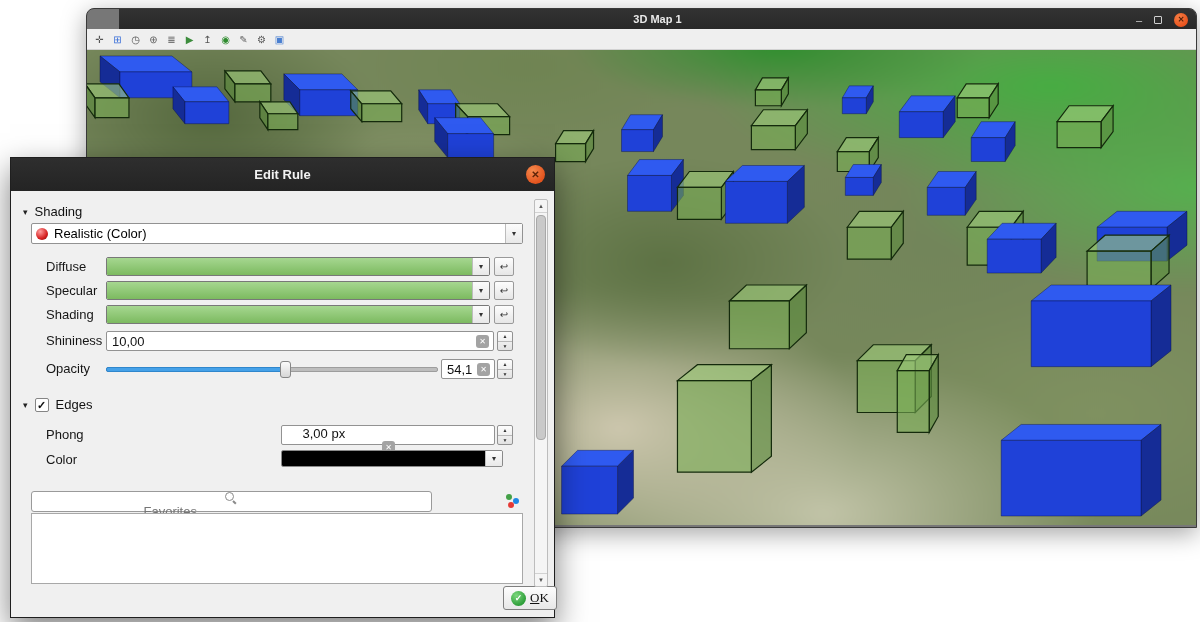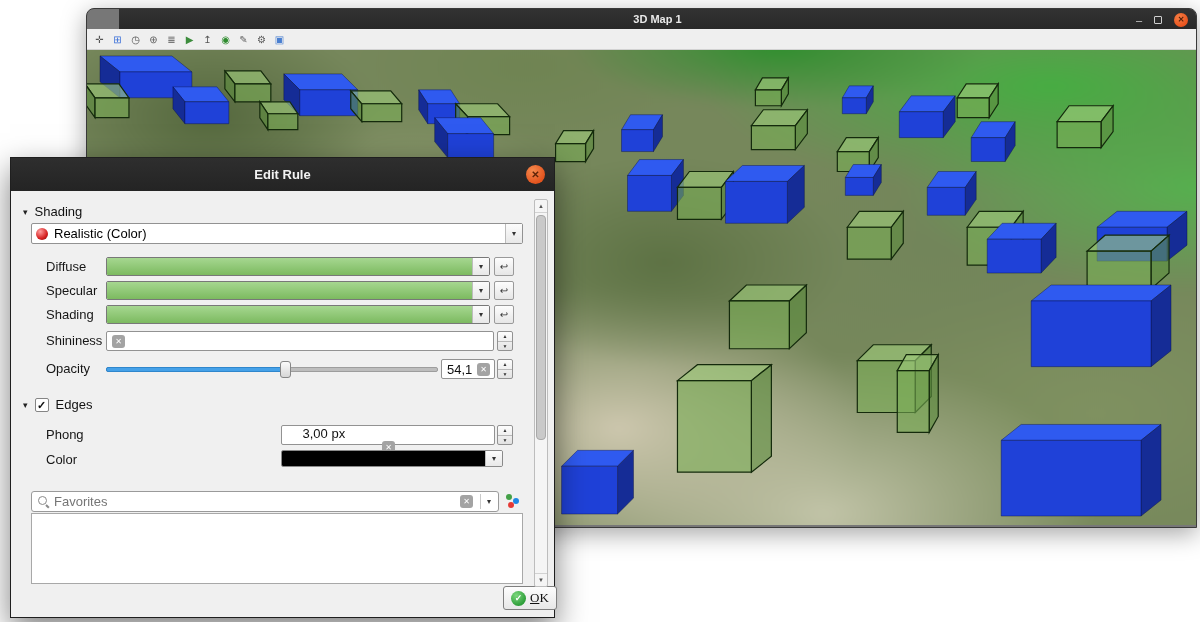--- a/index.html
+++ b/index.html
@@ -368,20 +368,21 @@
 
       <span class="lbl" style="left:35px; top:116px;">Shading</span>
       <div class="ramp-bar" style="left:95px; top:114px; width:384px;">
         <span class="ramp-fill"></span>
         <span class="combo-arrow">▾</span>
       </div>
       <div class="dd-btn" style="left:483px; top:114px;">↩</div>
 
       <span class="lbl" style="left:35px; top:142px;">Shininess</span>
       <div class="field" style="left:95px; top:140px; width:388px;">
+        <input value="10,00" style="">
         <span class="clear-btn">✕</span>
       </div>
       <div class="spinner" style="left:486px; top:140px;">
         <span class="spin-up">▲</span>
         <span class="spin-down">▼</span>
       </div>
 
       <span class="lbl" style="left:35px; top:170px;">Opacity</span>
       <div class="slider" style="left:95px; top:168px; width:332px;">
         <span class="slider-groove"></span>
@@ -412,21 +413,21 @@
         <span class="spin-up">▲</span>
         <span class="spin-down">▼</span>
       </div>
 
       <span class="lbl" style="left:35px; top:261px;">Color</span>
       <div class="color-btn" style="left:270px; top:259px; width:222px;">
         <span class="color-swatch"></span>
         <span class="color-arrow">▾</span>
       </div>
 
-      <div class="fav-box" style="left:20px; top:300px; width:468px;">
+      <div class="fav-box" style="left:20px; top:300px; width:401px;flex-direction:column;">
         <span class="search-icon"></span>
         <input placeholder="Favorites" style="">
         <span class="clear-btn">✕</span>
         <span class="fav-divider"></span>
         <span class="fav-arrow">▾</span>
       </div>
       <div class="style-btn" style="left:494px; top:301px;">
           <i></i>
           <i></i>
           <i></i>

